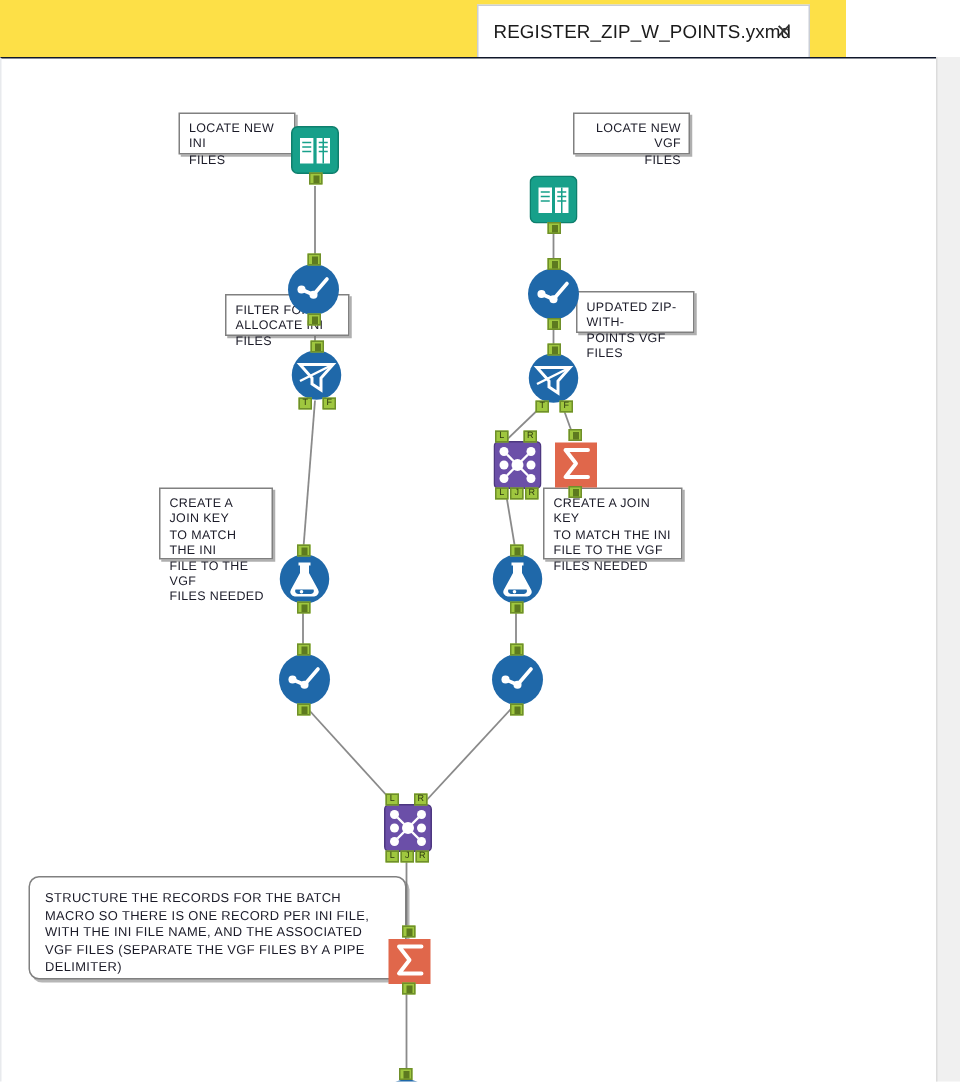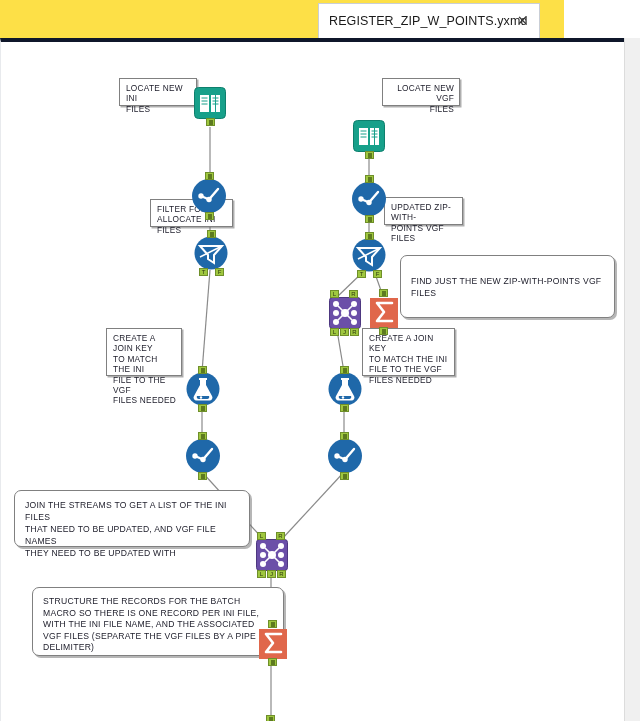--- a/index.html
+++ b/index.html
@@ -28,21 +28,21 @@
   }
   #tab-close{
     position:absolute;right:9px;top:9px;
     width:15px;height:15px;line-height:15px;text-align:center;
     font-size:13px;color:#333;cursor:pointer;
   }
   
   #canvas{
     position:absolute;left:0;top:38px;width:624px;height:683px;
     background:#ffffff;
-    border-top:4px solid #0f172a;
+    border-top:1px solid #0f172a;
     border-left:1px solid #e8eaed;
     box-sizing:border-box;
     overflow:hidden;
   }
   #right-gutter{
     position:absolute;left:624px;top:38px;width:16px;height:683px;
     background:#f0f0f0;border-left:1px solid #dcdcdc;box-sizing:border-box;
   }
   #svg-wires{position:absolute;left:0;top:0;width:624px;height:683px;}
   
@@ -117,37 +117,33 @@
 
   <div class="comment" style="left:113px;top:157px;width:83px;height:28px;margin-left:36px;">FILTER FOR
 ALLOCATE INI FILES</div>
 
   <div class="comment" style="left:381px;top:36px;width:78px;height:28px;text-align:right;">LOCATE NEW VGF
 FILES</div>
 
   <div class="comment" style="left:383px;top:155px;width:79px;height:28px;">UPDATED ZIP-WITH-
 POINTS VGF FILES</div>
 
-  <div class="comment rounded center wide" style="left:399px;top:213px;width:215px;height:63px;">FIND JUST THE NEW ZIP-WITH-POINTS VGF FILES</div>
 
   <div class="comment" style="left:105px;top:286px;width:76px;height:48px;">CREATE A JOIN KEY
 TO MATCH THE INI
 FILE TO THE VGF
 FILES NEEDED</div>
 
   <div class="comment" style="left:361px;top:286px;width:93px;height:48px;">CREATE A JOIN KEY
 TO MATCH THE INI
 FILE TO THE VGF
 FILES NEEDED</div>
 
-  <div class="comment rounded wide" style="left:13px;top:448px;width:236px;height:57px;">JOIN THE STREAMS TO GET A LIST OF THE INI FILES
-THAT NEED TO BE UPDATED, AND VGF FILE NAMES
-THEY NEED TO BE UPDATED WITH</div>
-
-  <div class="comment rounded wide" style="left:31px;top:545px;width:252px;height:69px;line-height:11.5px;">STRUCTURE THE RECORDS FOR THE BATCH
+
+  <div class="comment rounded wide" style="left:18px;top:545px;width:252px;height:69px;line-height:11.5px;">STRUCTURE THE RECORDS FOR THE BATCH
 MACRO SO THERE IS ONE RECORD PER INI FILE,
 WITH THE INI FILE NAME, AND THE ASSOCIATED
 VGF FILES (SEPARATE THE VGF FILES BY A PIPE
 DELIMITER)</div>
 
   <div class="tool" style="left:193px;top:45px;width:32px;height:32px;">
     <svg width="32" height="32" viewBox="0 0 32 32">
       <rect x="0.5" y="0.5" width="31" height="31" rx="4" fill="#17a08a" stroke="#0e7f6d"></rect>
       <path d="M6 8 h9 v17 h-9 z M17 8 h9 v17 h-9 z" fill="#ffffff"></path>
       <path d="M15.2 7 h1.6 v19 h-1.6 z" fill="#17a08a"></path>

